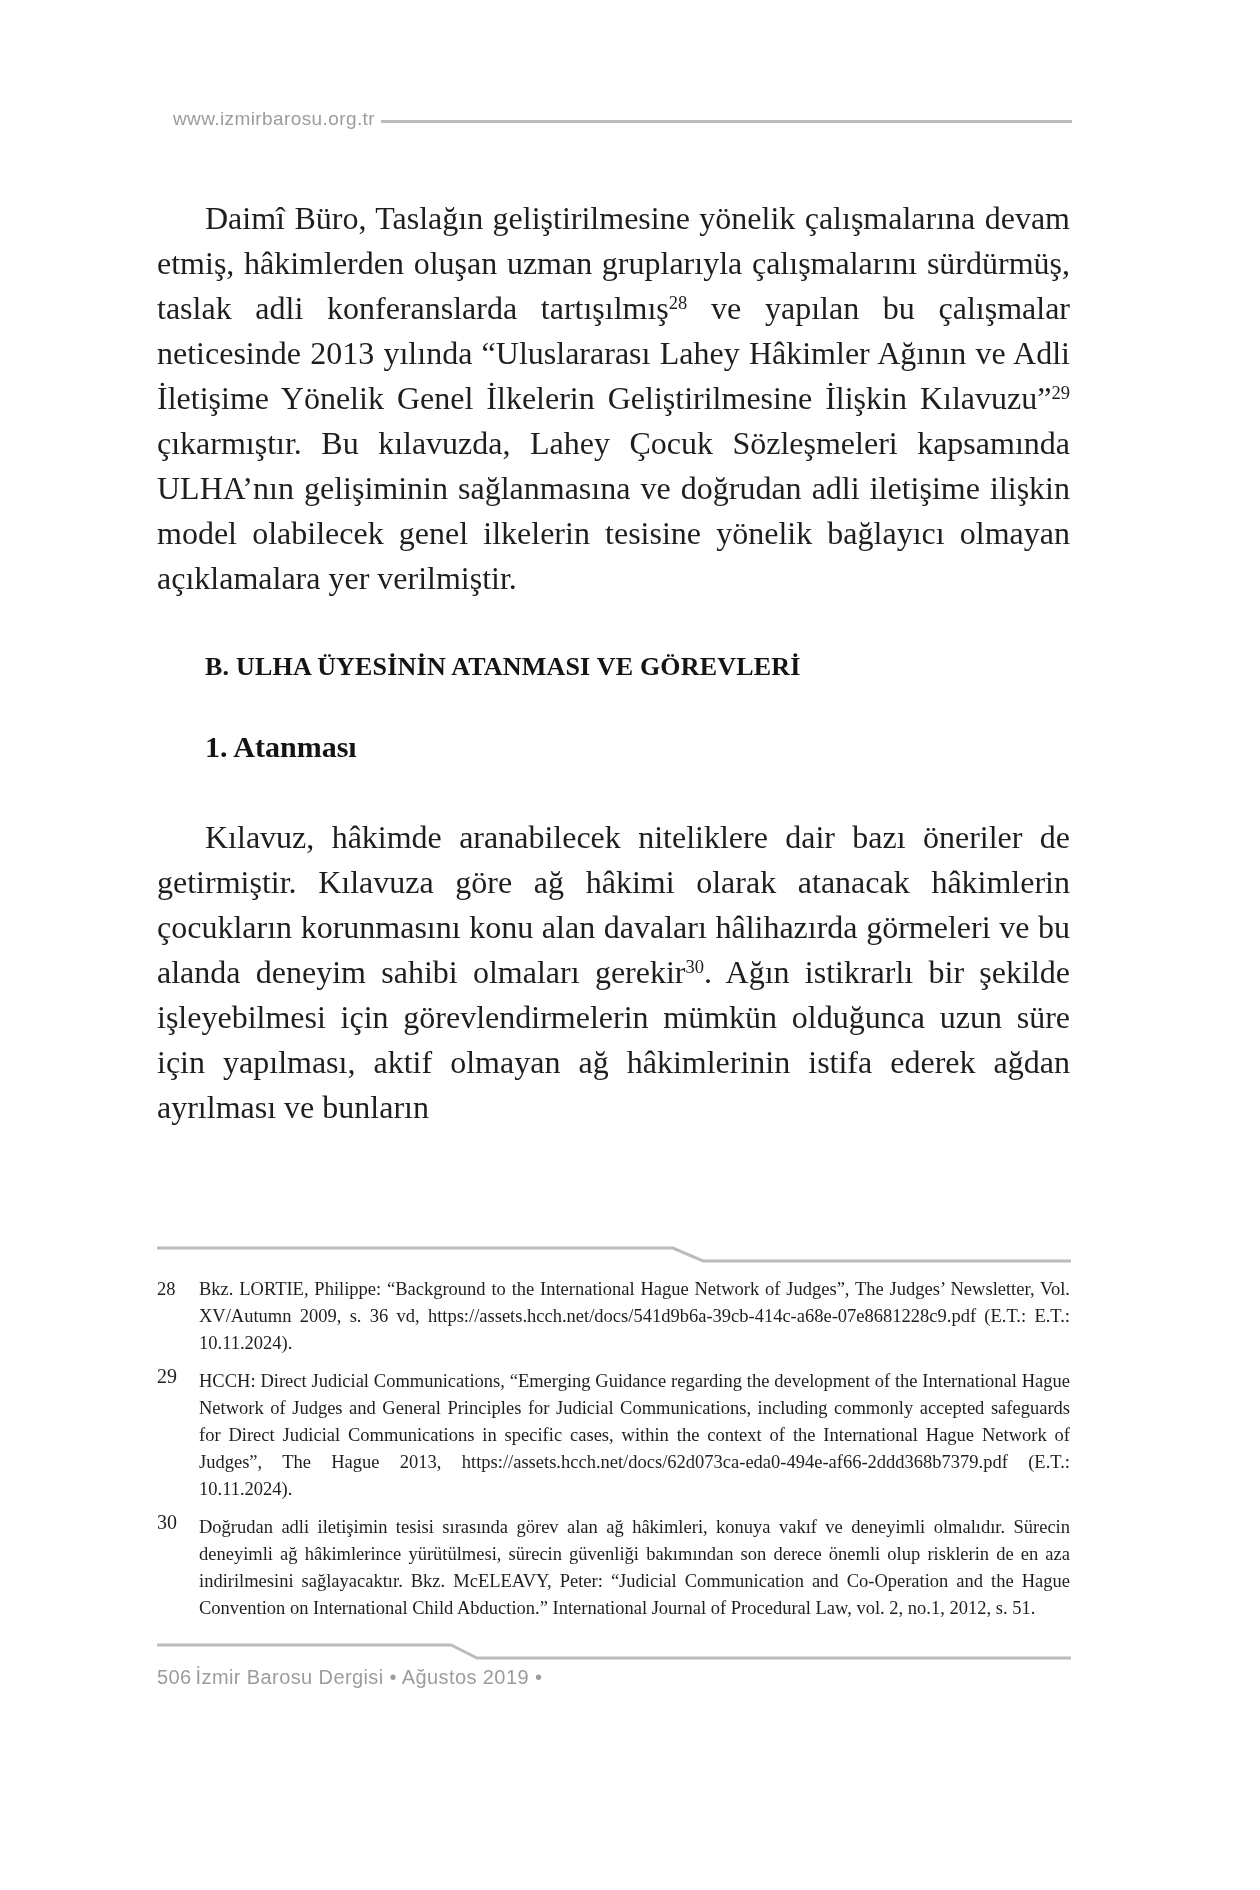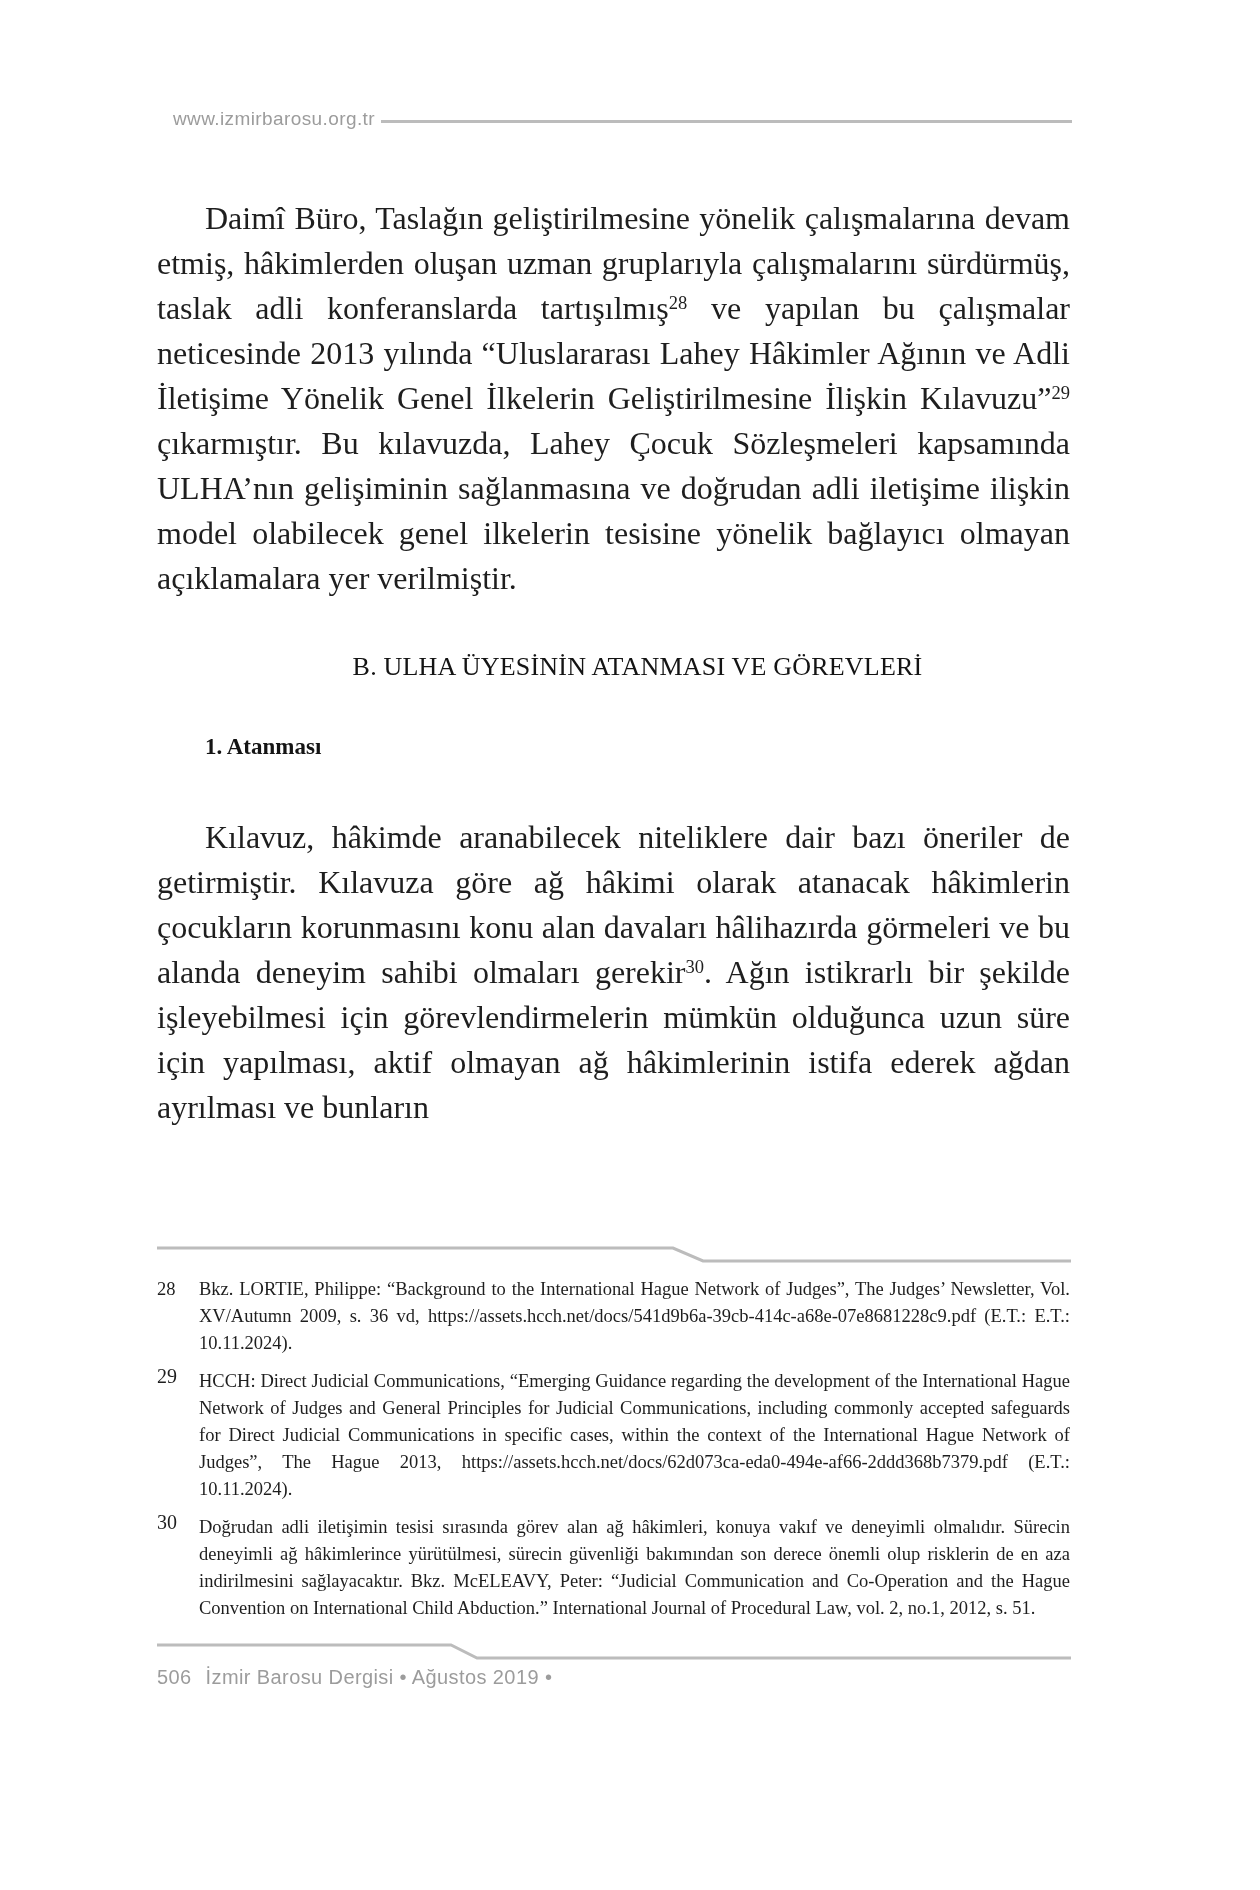--- a/index.html
+++ b/index.html
@@ -34,26 +34,26 @@
     font-size:32px;line-height:45px;
     text-align:justify;text-indent:48px;
   }
   .content p.body-par:last-child{margin-bottom:16px;}
   .content sup{
     font-size:0.58em;line-height:0;vertical-align:baseline;
     position:relative;top:-0.55em;
   }
   h2.section-heading{
     margin:16px 0 42px 0;
-    font-size:26px;line-height:40px;font-weight:normal;
-    text-indent:48px;letter-spacing:.2px;color:#141414;text-align:center;
+    font-size:26px;line-height:40px;font-weight:bold;
+    text-indent:48px;letter-spacing:.2px;color:#141414;
   }
   h3.subsection-heading{
     margin:0 0 50px 0;
-    font-size:23px;line-height:36px;font-weight:bold;
+    font-size:30px;line-height:36px;font-weight:bold;
     text-indent:48px;color:#141414;
   }
   
   .fn-separator{position:absolute;top:1246px;left:157px;}
   .footnotes{
     position:absolute;top:1276px;left:157px;width:913px;
     font-size:18.5px;line-height:27px;
   }
   .footnote{
     position:relative;
@@ -69,21 +69,21 @@
     top:-5px;font-size:20px;
   }
   
   .footer-separator{position:absolute;top:1643px;left:157px;}
   .page-footer{
     position:absolute;top:1666px;left:157px;
     font-family:"Liberation Sans", sans-serif;
     font-size:20px;letter-spacing:.4px;color:#9c9c9c;
     display:flex;align-items:baseline;
   }
-  .footer-page-number{margin-right:14px;}
+  .footer-page-number{margin-right:4px;}
   .rule{stroke:#bcbcbc;stroke-width:3;fill:none;}
 </style>
 </head>
 <body>
 
 <div class="page">
 
   <div class="page-header">
     <span class="site-url">www.izmirbarosu.org.tr</span>
     <span class="header-rule"></span>

